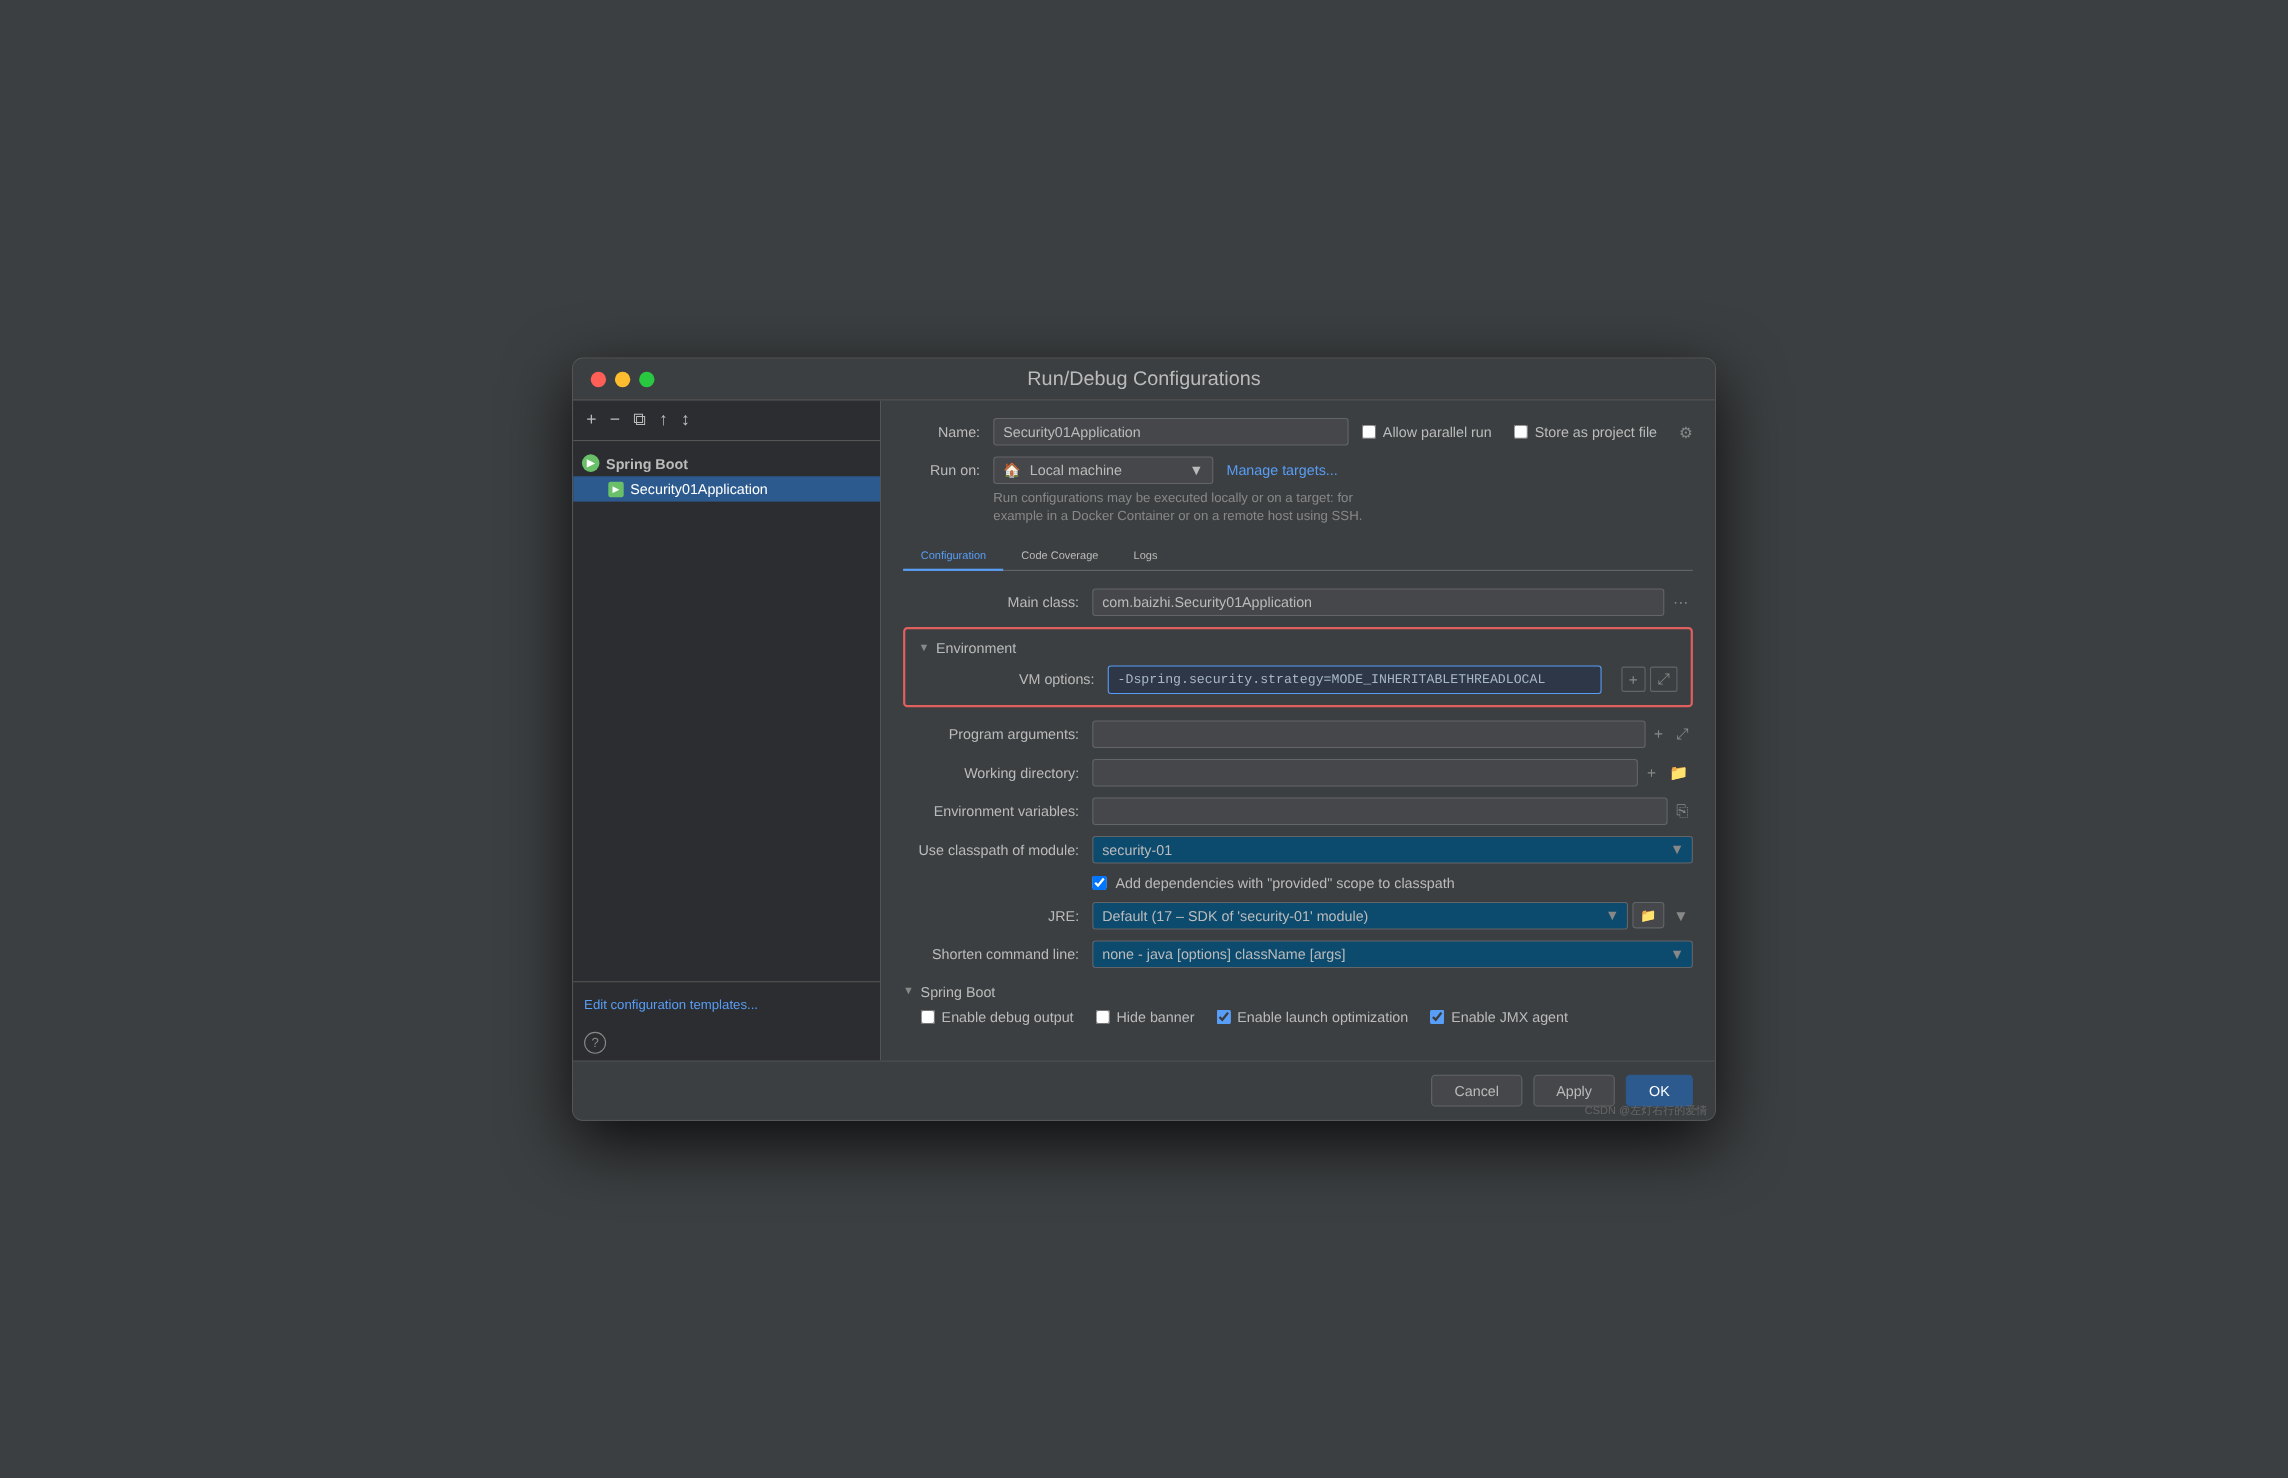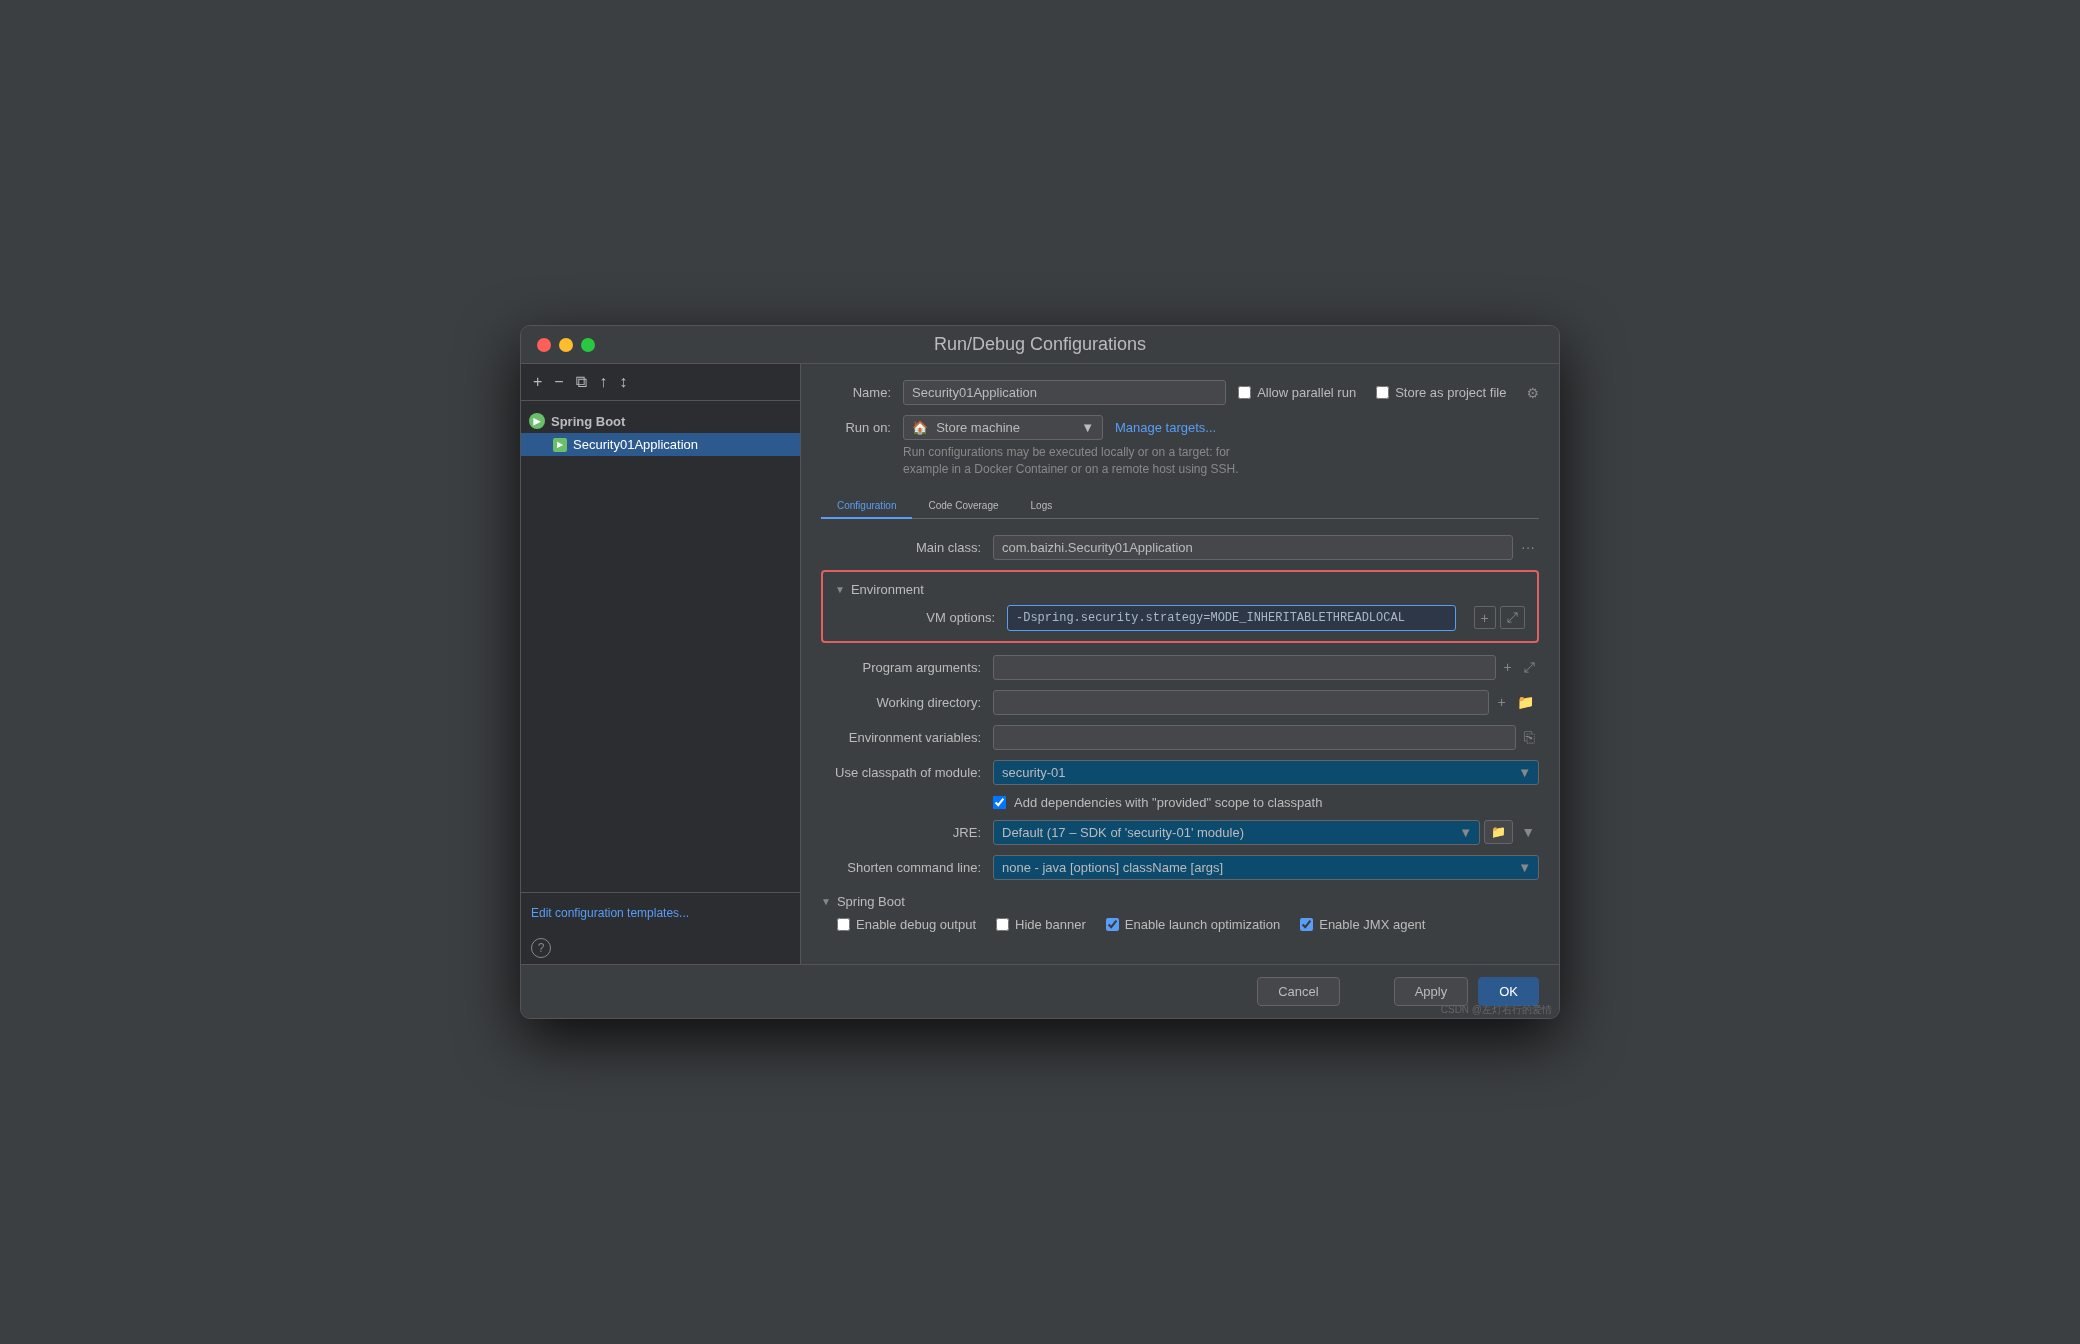--- a/index.html
+++ b/index.html
@@ -407,21 +407,20 @@
     .btn {
       padding: 6px 20px;
       border-radius: 4px;
       border: 1px solid #636569;
       cursor: pointer;
       font-size: 13px;
     }
     .btn-default {
       background: #45474a;
       color: #bbbbbb;
-      margin-left: 44px;
     }
     .btn-primary {
       background: #2d5a8e;
       color: #ffffff;
       border-color: #2d5a8e;
     }
     .watermark {
       position: absolute;
       bottom: 2px;
       right: 8px;
@@ -501,21 +500,21 @@
               <span>Store as project file</span>
             </label>
             <span class="gear-icon">⚙</span>
           </div>
         </div>
 
         <div class="run-on-row">
           <span class="run-on-label">Run on:</span>
           <div class="local-machine-dropdown">
             <span>🏠</span>
-            <span>Store machine</span>
+            <span>Local machine</span>
             <span style="margin-left:auto;">▼</span>
           </div>
           <span class="manage-targets-link">Manage targets...</span>
         </div>
         <div class="run-on-hint">
           Run configurations may be executed locally or on a target: for<br>example in a Docker Container or on a remote host using SSH.
         </div>
 
         <div class="tabs">
           <div class="tab active">

